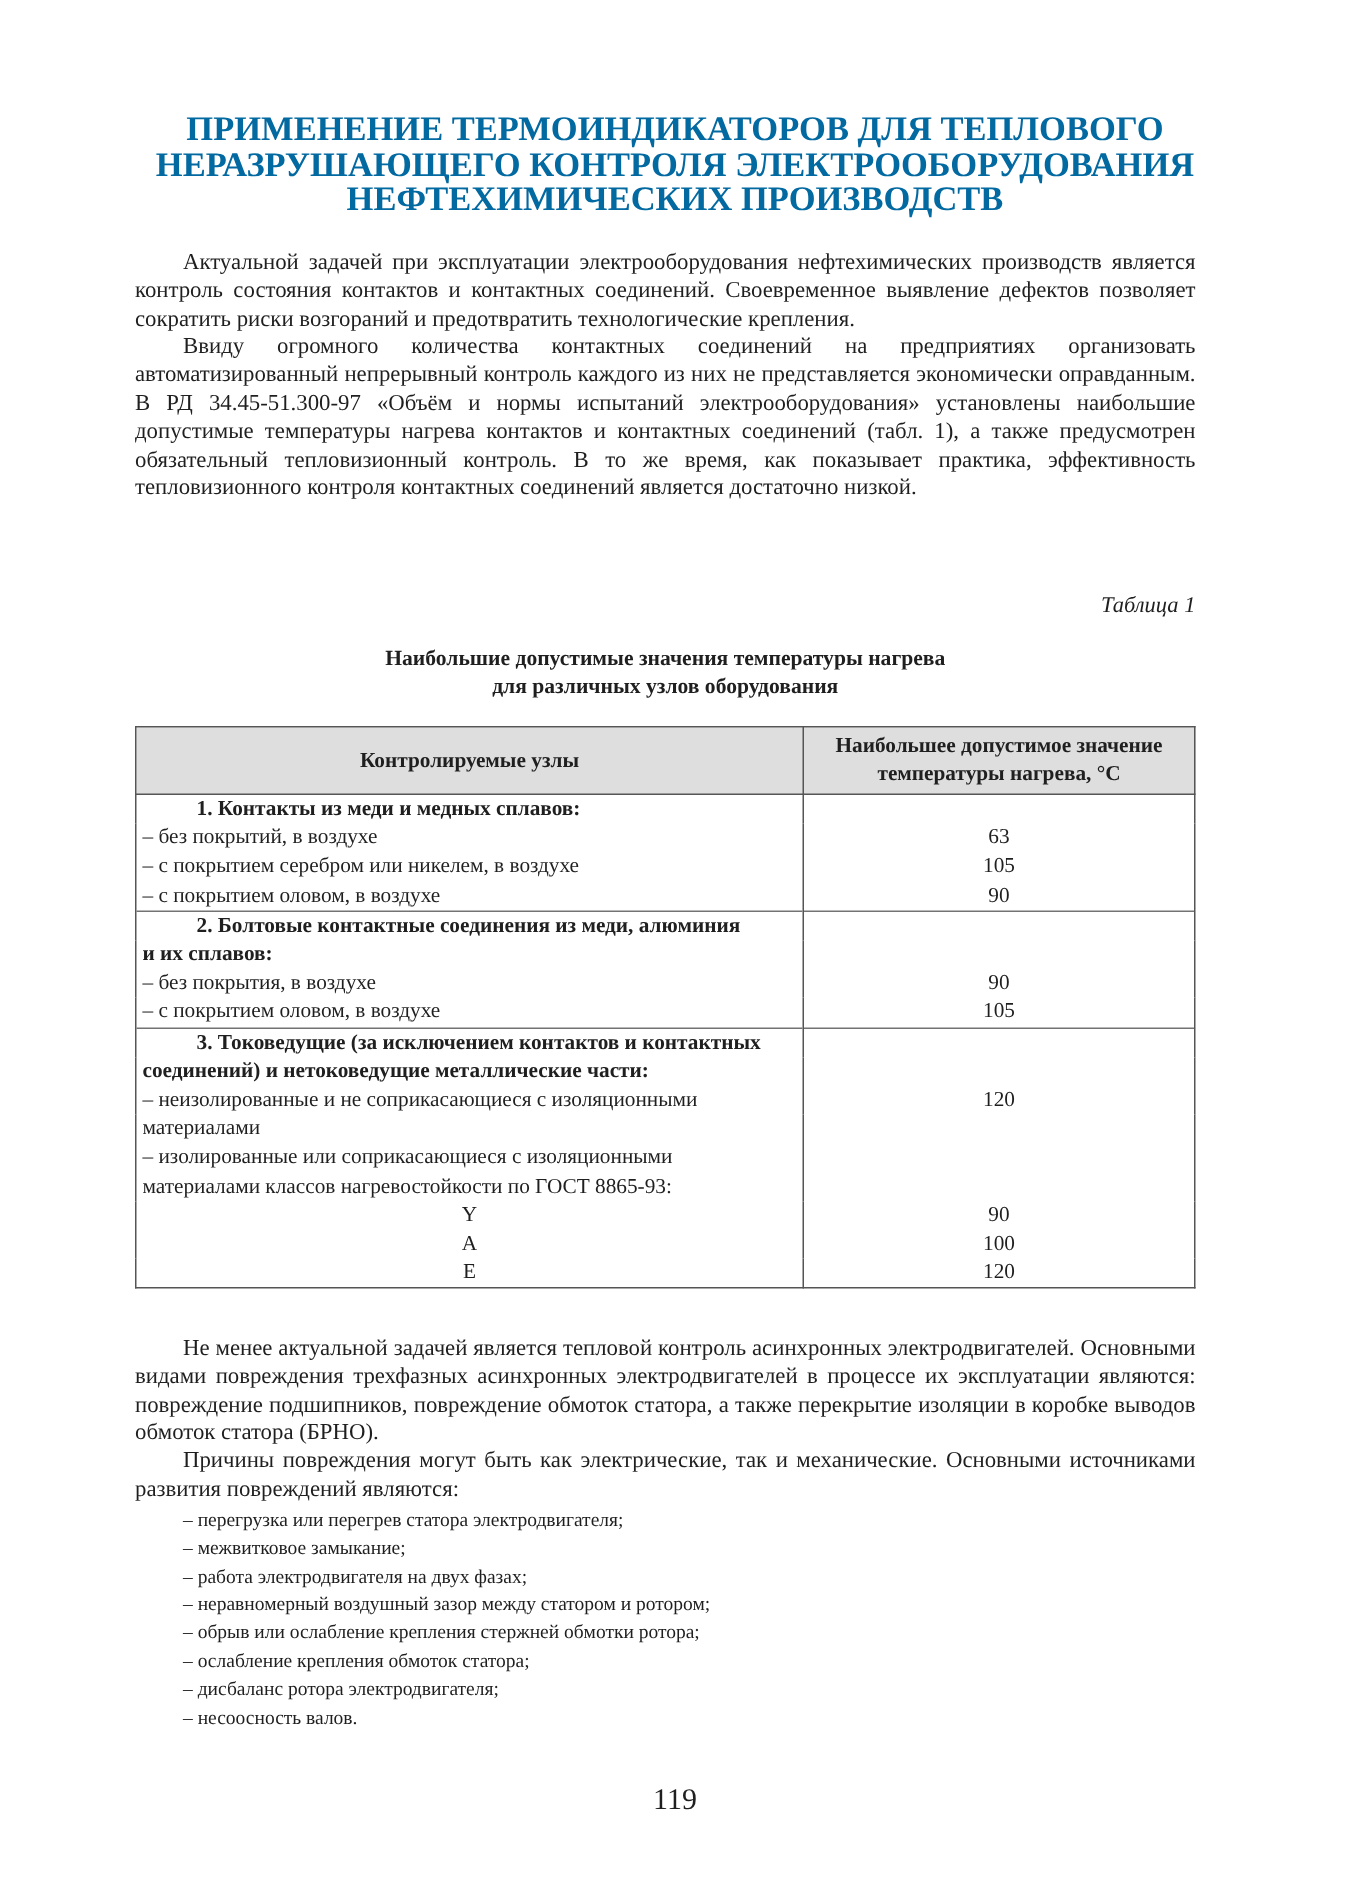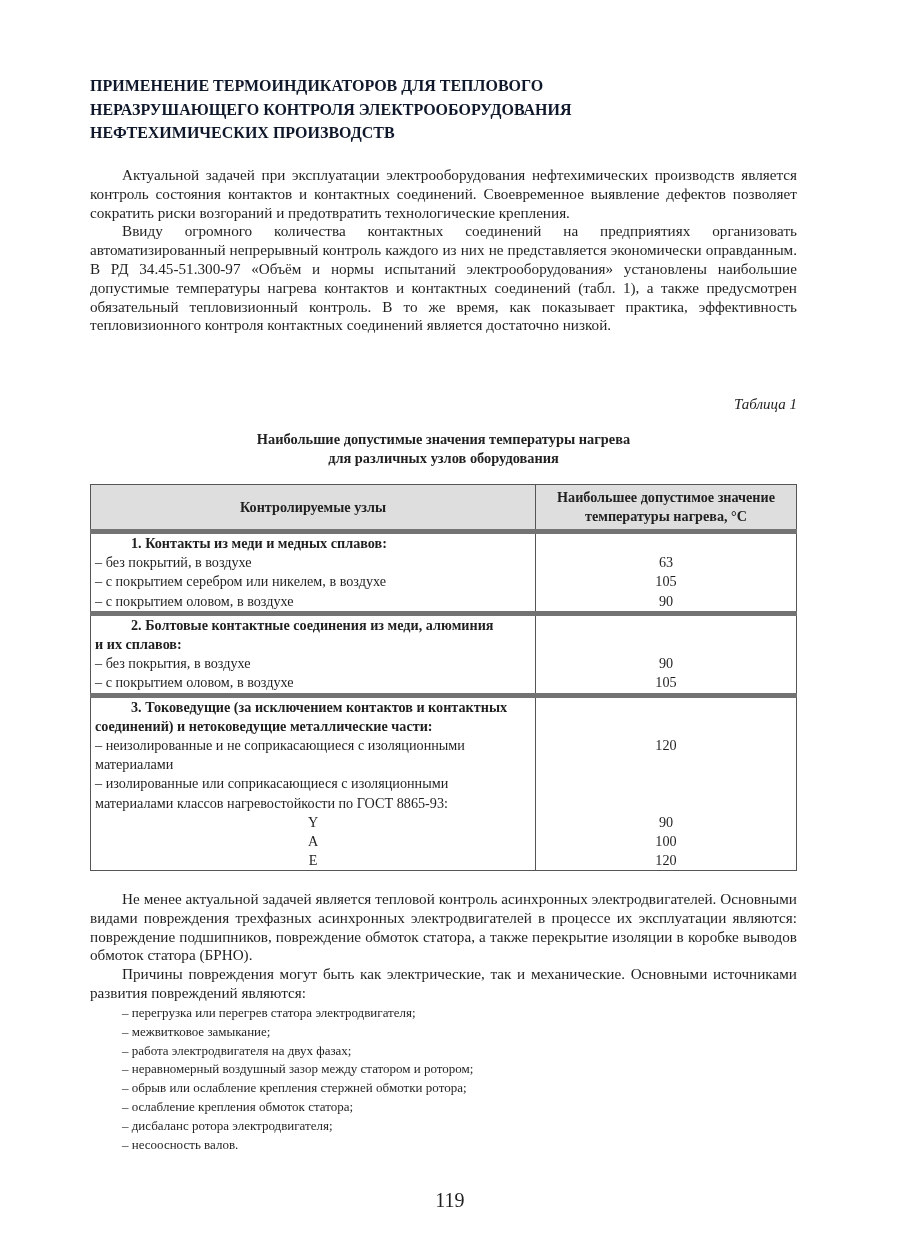--- a/index.html
+++ b/index.html
@@ -3,22 +3,22 @@
 <meta charset="utf-8">
 <style>
   html, body { margin: 0; padding: 0; background: #ffffff; }
   body {
     width: 900px; height: 1260px; position: relative; overflow: hidden;
     font-family: "Liberation Serif", "DejaVu Serif", serif;
     color: #1f1f1f;
   }
   .title {
     position: absolute; left: 90px; top: 74px; width: 720px;
-    font-weight: bold; font-size: 16px; line-height: 23.5px;
-    letter-spacing: 0px; color: #0f172a;
+    text-align: center; font-weight: bold; font-size: 23px; line-height: 23.5px;
+    letter-spacing: 0px; color: #0369a1;
   }
   .title div { white-space: nowrap; }
   .body-text {
     position: absolute; left: 90px; width: 707px;
     font-size: 15.2px; line-height: 18.8px; text-align: justify;
   }
   .body-text p { margin: 0; text-indent: 32px; }
   #intro { top: 166px; }
   .table-label {
     position: absolute; right: 103px; top: 396px;
@@ -31,21 +31,21 @@
   table.data {
     position: absolute; left: 90px; top: 484px; width: 707px;
     border-collapse: collapse; font-size: 14.2px; line-height: 19.2px;
   }
   table.data th {
     background: #dedede; font-weight: bold; font-size: 14.2px;
     border: 1px solid #555; padding: 2px 4px; height: 40px; line-height: 19px;
   }
   table.data th.c1 { width: 436px; }
   table.data td { border-left: 1px solid #555; border-right: 1px solid #555; padding: 0 4px; vertical-align: top; }
-  table.data tr.group-start td { border-top: 5px solid #737373; padding-left: 40px; }
+  table.data tr.group-start td { border-top: 1px solid #737373; padding-left: 40px; }
   table.data tr.last td { border-bottom: 1px solid #555; }
   table.data td.val { text-align: center; }
   .grp-title { font-weight: bold; }
   .item { padding-left: 14px; }
   .item-cont { padding-left: 26px; }
   .cls { text-align: center; padding-right: 90px; }
   #after { top: 890px; }
   .list { position: absolute; left: 122px; top: 1004px; font-size: 13px; line-height: 18.8px; }
   .list div { white-space: nowrap; }
   .page-num {

